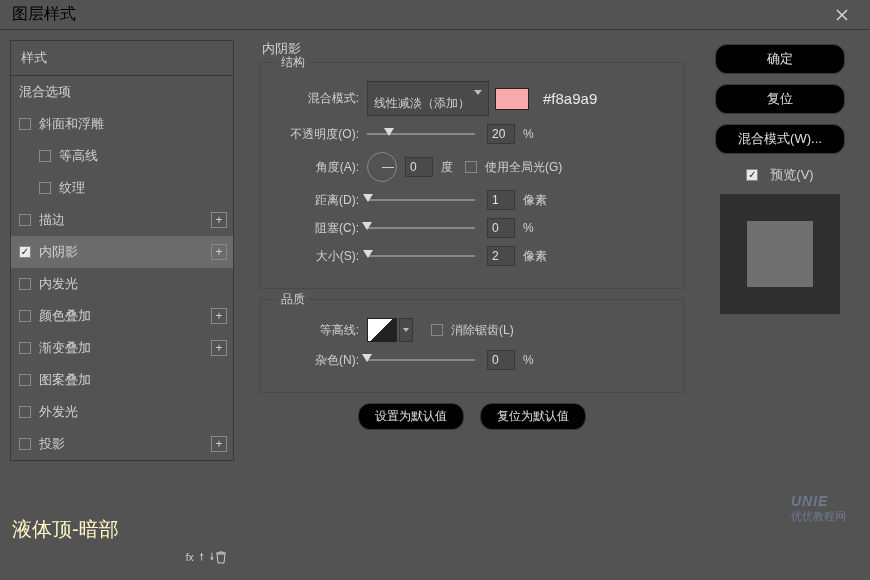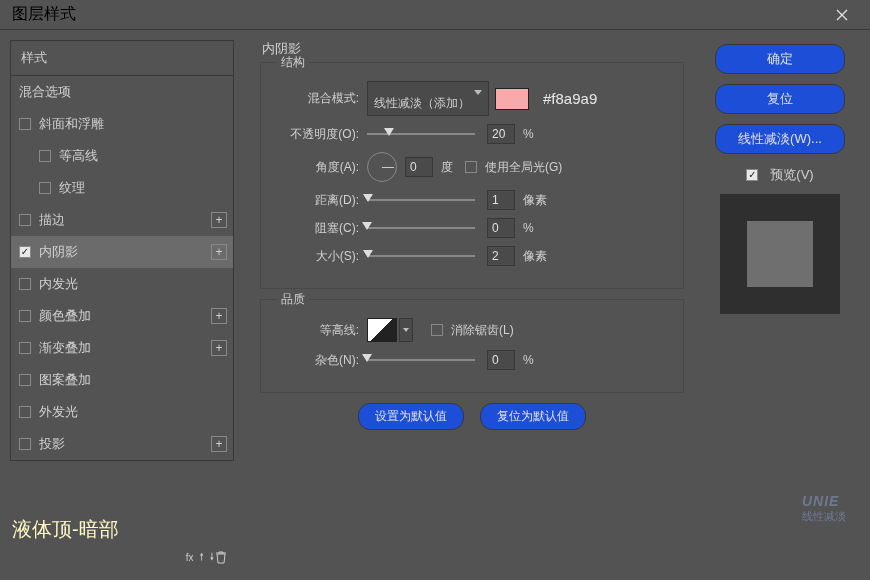--- a/index.html
+++ b/index.html
@@ -37,21 +37,21 @@
 .slider-thumb { position: absolute; top: -5px; width: 0; height: 0; border-left: 5px solid transparent; border-right: 5px solid transparent; border-top: 8px solid #ddd; transform: translateX(-5px); }
 .num-input { width: 28px; background: #4a4a4a; border: 1px solid #383838; color: #e0e0e0; font-size: 12px; padding: 2px 4px; text-align: left; }
 .unit { color: #d0d0d0; font-size: 12px; margin-left: 8px; }
 .angle-dial { width: 30px; height: 30px; border: 1px solid #888; border-radius: 50%; position: relative; margin-right: 8px; }
 .angle-dial::after { content: ""; position: absolute; left: 50%; top: 50%; width: 12px; height: 1px; background: #ccc; transform-origin: left center; }
 .inline-check { display: flex; align-items: center; color: #d0d0d0; font-size: 12px; margin-left: 12px; }
 .contour-swatch { width: 30px; height: 24px; background: linear-gradient(135deg, #fff 50%, #222 50%); border: 1px solid #222; margin-right: 2px; }
 .contour-dd { width: 14px; height: 24px; background: #4a4a4a; border: 1px solid #383838; display: flex; align-items: center; justify-content: center; }
 .contour-dd::after { content: ""; border-left: 3px solid transparent; border-right: 3px solid transparent; border-top: 4px solid #bbb; }
 .btn-row { display: flex; gap: 16px; justify-content: center; margin-top: 6px; }
-.ps-button { background: #1d4ed8; border: 1px solid #383838; border-radius: 12px; color: #e0e0e0; font-size: 12px; padding: 4px 16px; cursor: pointer; }
+.ps-button { background: #000000; border: 1px solid #383838; border-radius: 12px; color: #e0e0e0; font-size: 12px; padding: 4px 16px; cursor: pointer; }
 .right { width: 170px; padding: 14px 18px 10px 8px; display: flex; flex-direction: column; align-items: center; }
 .right .ps-button { width: 130px; text-align: center; margin-bottom: 10px; padding: 5px 0; font-size: 13px; }
 .preview-check { display: flex; align-items: center; color: #d0d0d0; font-size: 13px; margin: 2px 0 10px 0; }
 .preview-box { width: 120px; height: 120px; background: #2f2f2f; display: flex; align-items: center; justify-content: center; }
 .preview-inner { width: 66px; height: 66px; background: #6f6f6f; }
 .watermark { position: absolute; right: 24px; bottom: 56px; color: #7b8aa8; font-size: 11px; opacity: .7; }
 .watermark-top { font-weight: bold; font-style: italic; font-size: 14px; letter-spacing: 1px; }
 </style>
 </head>
 <body>
@@ -227,28 +227,28 @@
 
     <div class="btn-row">
       <div class="ps-button">设置为默认值</div>
       <div class="ps-button">复位为默认值</div>
     </div>
   </div>
 
   <div class="right">
     <div class="ps-button">确定</div>
     <div class="ps-button">复位</div>
-    <div class="ps-button">线性减淡(W)...</div>
+    <div class="ps-button">混合模式(W)...</div>
     <div class="preview-check">
       <span class="checkbox checked"></span>
       <span style="margin-left:4px">预览(V)</span>
     </div>
     <div class="preview-box">
       <div class="preview-inner"></div>
     </div>
   </div>
 
 </div>
 
 <div class="watermark">
   <div class="watermark-top">UNIE</div>
-  <div>线性减淡</div>
+  <div>优优教程网</div>
 </div>
 
 </body></html>

